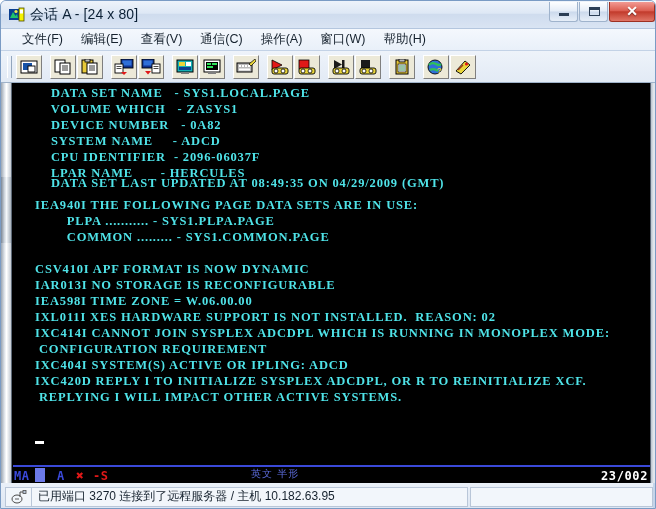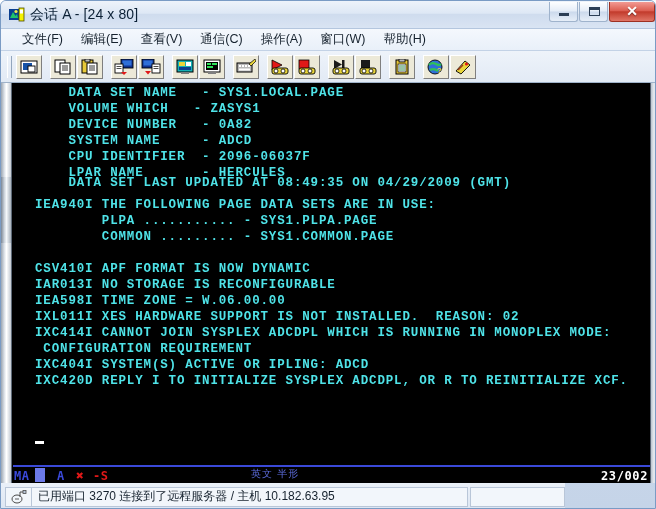--- a/index.html
+++ b/index.html
@@ -188,21 +188,21 @@
   .screen {
     position: absolute;
     left: 12px; top: 0;
     width: 637px; height: 400px;
     background: #000000;
     overflow: hidden;
   }
   .term-line {
     position: absolute;
     left: 22px;
-    font-family: Liberation Mono, monospace;
+    font-family: Liberation Serif, serif;
     font-size: 12.5px;
     line-height: 16px;
     color: #4fe3e8;
     white-space: pre;
     letter-spacing: 0.85px;
     font-weight: bold;
   }
   .cursor-block {
     position: absolute;
     left: 22px;
@@ -264,21 +264,21 @@
     position: absolute;
     right: 2px; top: 2px;
     color: #ffffff;
     letter-spacing: 0.6px;
   }
 
   
   .statusbar {
     position: absolute;
     left: 0; top: 482px;
-    width: 564px;
+    width: 652px;
     height: 27px;
     background: linear-gradient(to bottom, #eaf0f8 0%, #dde6f3 100%);
     box-sizing: border-box;
     display: flex;
     align-items: center;
     padding-left: 4px;
   }
   .sb-iconcell {
     width: 26px; height: 20px;
     display: flex;
@@ -540,20 +540,21 @@
       <div class="term-line" style="top:130px">        PLPA ........... - SYS1.PLPA.PAGE</div>
       <div class="term-line" style="top:146px">        COMMON ......... - SYS1.COMMON.PAGE</div>
       <div class="term-line" style="top:178px">CSV410I APF FORMAT IS NOW DYNAMIC</div>
       <div class="term-line" style="top:194px">IAR013I NO STORAGE IS RECONFIGURABLE</div>
       <div class="term-line" style="top:210px">IEA598I TIME ZONE = W.06.00.00</div>
       <div class="term-line" style="top:226px">IXL011I XES HARDWARE SUPPORT IS NOT INSTALLED.  REASON: 02</div>
       <div class="term-line" style="top:242px">IXC414I CANNOT JOIN SYSPLEX ADCDPL WHICH IS RUNNING IN MONOPLEX MODE:</div>
       <div class="term-line" style="top:258px"> CONFIGURATION REQUIREMENT</div>
       <div class="term-line" style="top:274px">IXC404I SYSTEM(S) ACTIVE OR IPLING: ADCD</div>
       <div class="term-line" style="top:290px">IXC420D REPLY I TO INITIALIZE SYSPLEX ADCDPL, OR R TO REINITIALIZE XCF.</div>
+      <div class="term-line" style="top:306px"> REPLYING I WILL IMPACT OTHER ACTIVE SYSTEMS.</div>
       <div class="cursor-block" style="top:358px"></div>
     </div>
 
     <div class="oia">
       <span class="oia-ma">MA</span>
       <span class="oia-curblk"></span>
       <span class="oia-a">A</span>
       <span class="oia-x">✖</span>
       <span class="oia-s">-S</span>
       <span class="oia-ime">英文 半形</span>

